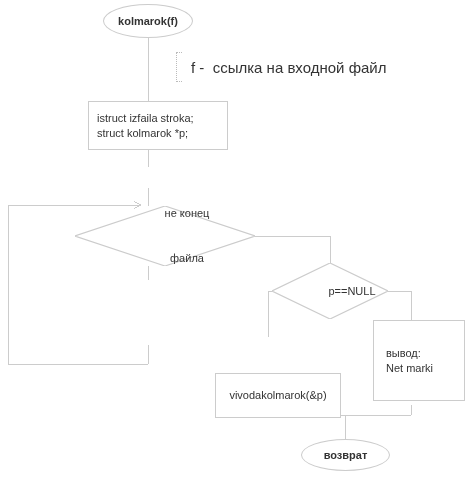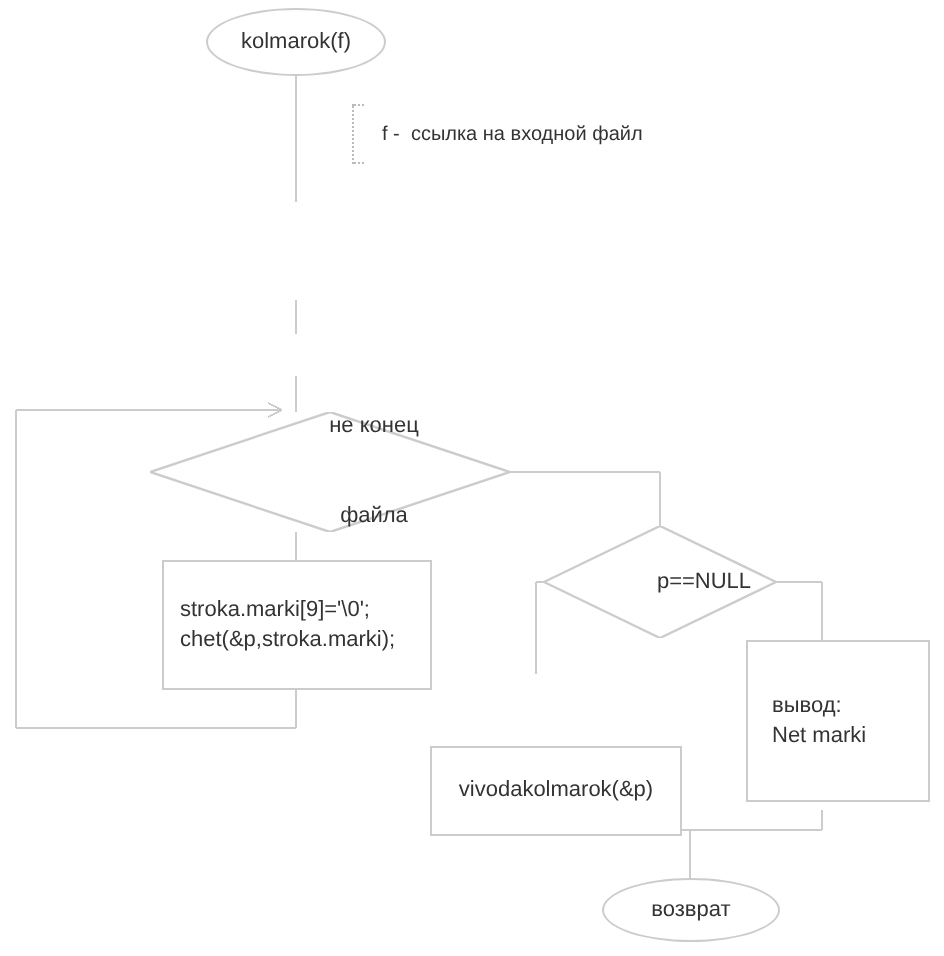--- a/index.html
+++ b/index.html
@@ -42,20 +42,21 @@
     background: #ffffff;
   }
   .process.left-text {
     align-items: flex-start;
     padding-left: 8px;
   }
   .terminator {
     border: 1px solid #cccccc;
     background: #ffffff;
     border-radius: 50%;
+    font-weight: bold;
   }
   .decision {
     background: transparent;
     border: none;
   }
   .decision .dec-label {
     position: relative;
     z-index: 3;
     text-align: center;
     color: #333333;
@@ -67,21 +68,21 @@
     top: 0;
     width: 100%;
     height: 100%;
     z-index: 1;
   }
   .comment {
     position: absolute;
     display: flex;
     align-items: center;
     color: #333333;
-    font-size: 10px;
+    font-size: 15px;
     white-space: pre;
     z-index: 2;
   }
   .comment .bracket {
     width: 5px;
     align-self: stretch;
     border-left: 1px dotted #bbbbbb;
     border-top: 1px dotted #bbbbbb;
     border-bottom: 1px dotted #bbbbbb;
     margin-right: 9px;
@@ -133,36 +134,36 @@
 
   <div class="node terminator" style="left:103px; top:4px; width:90px; height:34px;">
     <span>kolmarok(f)</span>
   </div>
 
   <div class="comment" style="left:176px; top:52px; height:30px;">
     <span class="bracket"></span>
     <span>f -  ссылка на входной файл</span>
   </div>
 
+  <div class="node process left-text" style="left:88px; top:101px; width:140px; height:49px;">
+    <span class="line1">istruct izfaila stroka;</span>
+    <span class="line2">struct kolmarok *p;</span>
+  </div>
 
 
   <div class="node decision" style="left:75px; top:206px; width:180px; height:60px;">
     <svg class="dec-shape" viewBox="0 0 180 60" preserveAspectRatio="none" xmlns="http://www.w3.org/2000/svg">
       <polygon points="90,0 180,30 90,60 0,30" fill="#ffffff" stroke="#cccccc" stroke-width="1.2"></polygon>
     </svg>
     <div class="dec-label">
       <span class="line1">не конец</span>
       <span class="line2">файла</span>
     </div>
   </div>
 
-  <div class="node process left-text" style="left:81px; top:280px; width:135px; height:65px;">
-    <span class="line1">stroka.marki[9]='\0';</span>
-    <span class="line2">chet(&amp;p,stroka.marki);</span>
-  </div>
 
   <div class="node decision" style="left:272px; top:263px; width:116px; height:56px;">
     <svg class="dec-shape" viewBox="0 0 116 56" preserveAspectRatio="none" xmlns="http://www.w3.org/2000/svg">
       <polygon points="58,0 116,28 58,56 0,28" fill="#ffffff" stroke="#cccccc" stroke-width="1.2"></polygon>
     </svg>
     <div class="dec-label">p==NULL</div>
   </div>
 
   <div class="node process" style="left:215px; top:337px; width:126px; height:45px;margin-top:36px;">
     <span>vivodakolmarok(&amp;p)</span>

